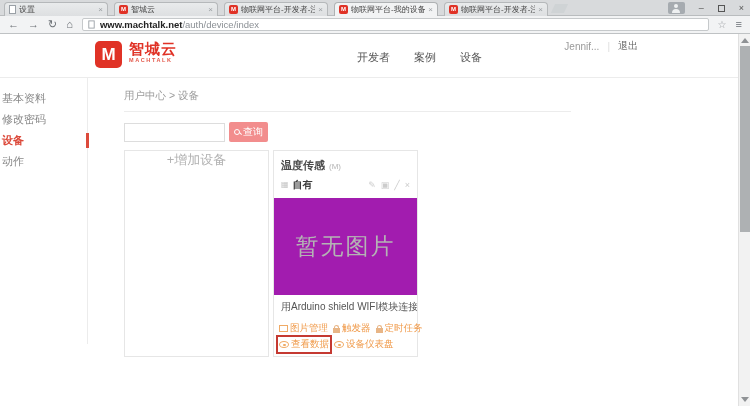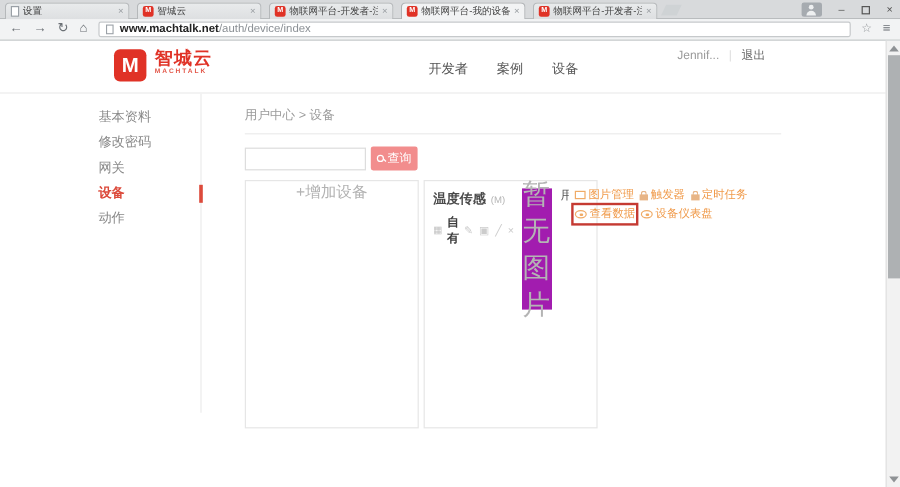--- a/index.html
+++ b/index.html
@@ -46,21 +46,21 @@
     font-size:17px; font-weight:bold; text-align:center; line-height:27px; }
   .logo-cn { font-size:15px; font-weight:bold; color:#e03226; line-height:16px; letter-spacing:1px; }
   .logo-en { font-size:5.5px; color:#e35648; letter-spacing:1.6px; font-weight:bold; }
   .topnav { position:absolute; left:357px; top:16px; display:flex; gap:24px; }
   .topnav span { font-size:11px; color:#555; }
   .userarea { position:absolute; right:112px; top:5px; display:flex; gap:8px; align-items:center;
     font-size:10px; }
   .uname { color:#9a9a9a; } .usep { color:#ddd; } .ulogout { color:#666; }
 
   
-  .sitebody { display:flex; height:328px; padding-left:80px; }
+  .sitebody { display:flex; height:328px; }
   .sidebar { width:88px; border-right:1px solid #ececec; padding-top:10px; height:266px; }
   .side-item { position:relative; height:21px; line-height:21px; font-size:11px; color:#888;
     padding-left:2px; }
   .side-item.active { color:#dc4a3b; font-weight:bold; }
   .side-item.active .active-bar { position:absolute; right:-2px; top:3px; width:3px; height:15px;
     background:#dc4a3b; }
 
   .content { flex:1; padding:11px 0 0 36px; }
   .breadcrumb { font-size:10.5px; color:#9b9b9b; }
   .bc-rule { width:447px; border-top:1px solid #ececec; margin-top:8px; }
@@ -74,21 +74,21 @@
   .mag::before { content:""; position:absolute; left:0; top:0; width:4px; height:4px;
     border:1.3px solid #fff; border-radius:50%; }
   .mag::after { content:""; position:absolute; left:4.5px; top:4.5px; width:3px; height:1.3px;
     background:#fff; transform:rotate(45deg); }
 
   .cards { margin-top:8px; display:flex; gap:4px; }
   .card { width:145px; height:207px; border:1px solid #e6e6e6; background:#fff; }
   .add-card { display:flex; justify-content:center;
     font-size:13px; color:#b2b2b2; }
 
-  .dev-card { display:flex; flex-direction:row; }
+  .dev-card { display:flex; flex-direction:column; }
   .dev-top { padding:7px 7px 0; }
   .dev-name-row { display:flex; align-items:baseline; gap:4px; }
   .dev-name { font-size:11px; font-weight:bold; color:#4a4a4a; }
   .dev-status { font-size:8px; color:#b5b5b5; }
   .dev-own-row { margin-top:5px; display:flex; align-items:center; gap:4px; }
   .grid-ic { font-size:8px; color:#c3c3c3; line-height:1; }
   .own-label { font-size:10px; font-weight:bold; color:#3c3c3c; flex:1; }
   .dev-actions { display:flex; gap:5px; font-size:9px; color:#ccc; }
   .dev-img { margin-top:6px; height:101px; background:#a21caf; display:flex; align-items:center;
     justify-content:center; font-size:23px; color:#b4b4b4; letter-spacing:2px; }
@@ -186,21 +186,20 @@
       <span class="uname">Jennif...</span>
       <span class="usep">|</span>
       <span class="ulogout">退出</span>
     </div>
   </div>
 
   <div class="sitebody">
     <div class="sidebar">
       <div class="side-item"><span>基本资料</span></div>
       <div class="side-item"><span>修改密码</span></div>
-      <div class="side-item"><span>网关</span></div>
       <div class="side-item active"><span>设备</span><span class="active-bar"></span></div>
       <div class="side-item"><span>动作</span></div>
     </div>
 
     <div class="content">
       <div class="breadcrumb">用户中心 &gt; 设备</div>
       <div class="bc-rule"></div>
 
       <div class="searchrow">
         <input class="search-input" type="text" value="" style="">

